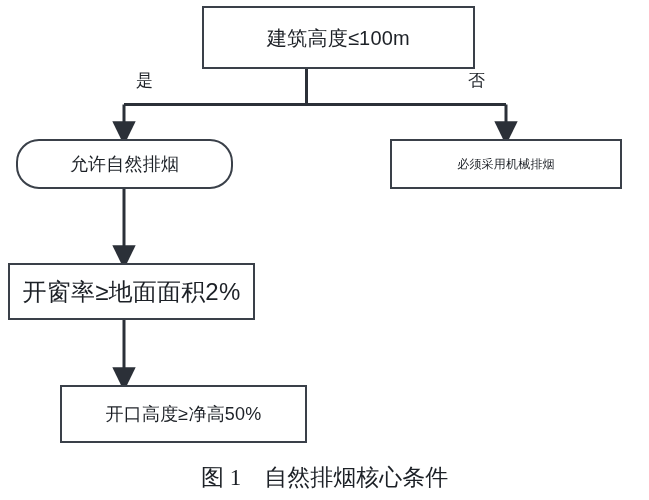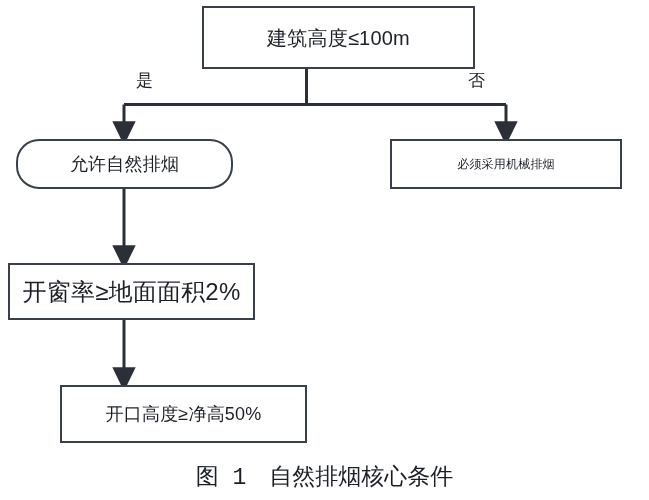--- a/index.html
+++ b/index.html
@@ -62,21 +62,21 @@
   #branch-label-yes { left: 136px; top: 72px; }
   #branch-label-no  { left: 468px; top: 72px; }
 
   
   #figure-caption {
     position: absolute;
     left: 0;
     top: 462px;
     width: 649px;
     text-align: center;
-    font-family: Liberation Mono, monospace;
+    font-family: Liberation Serif, serif;
     font-size: 23px;
     color: #1c2026;
     line-height: 1.4;
     white-space: pre;
   }
 </style>
 </head>
 <body>
 
 <div id="figure-root">

